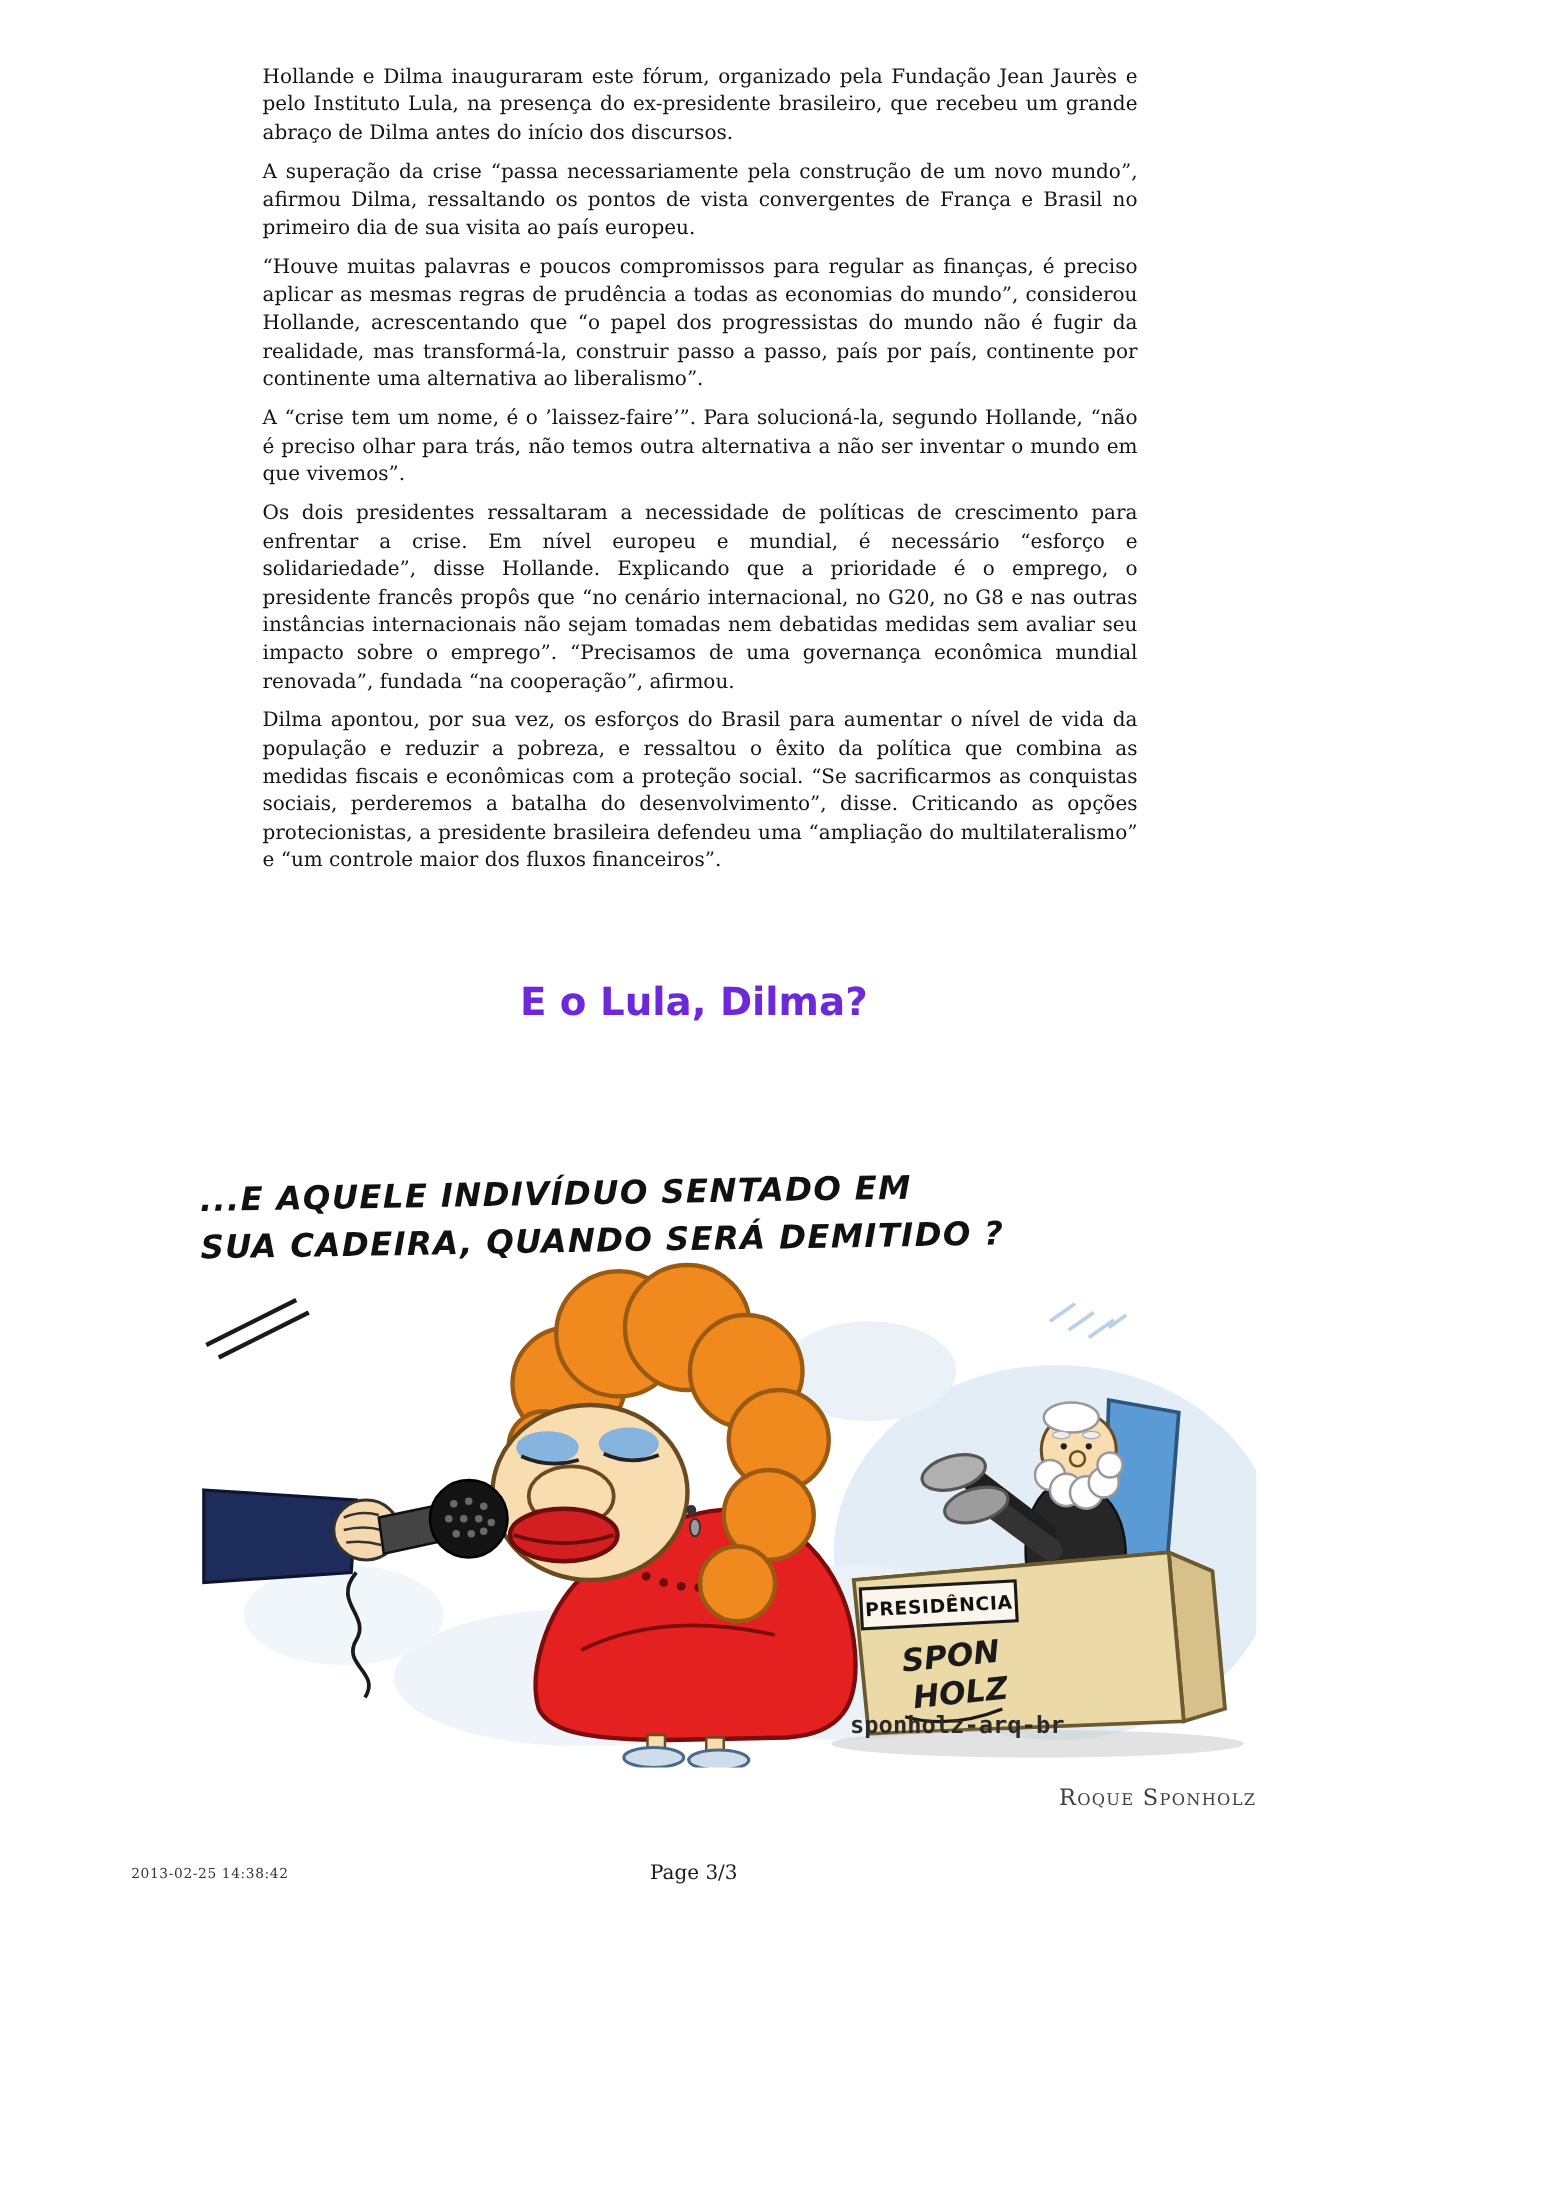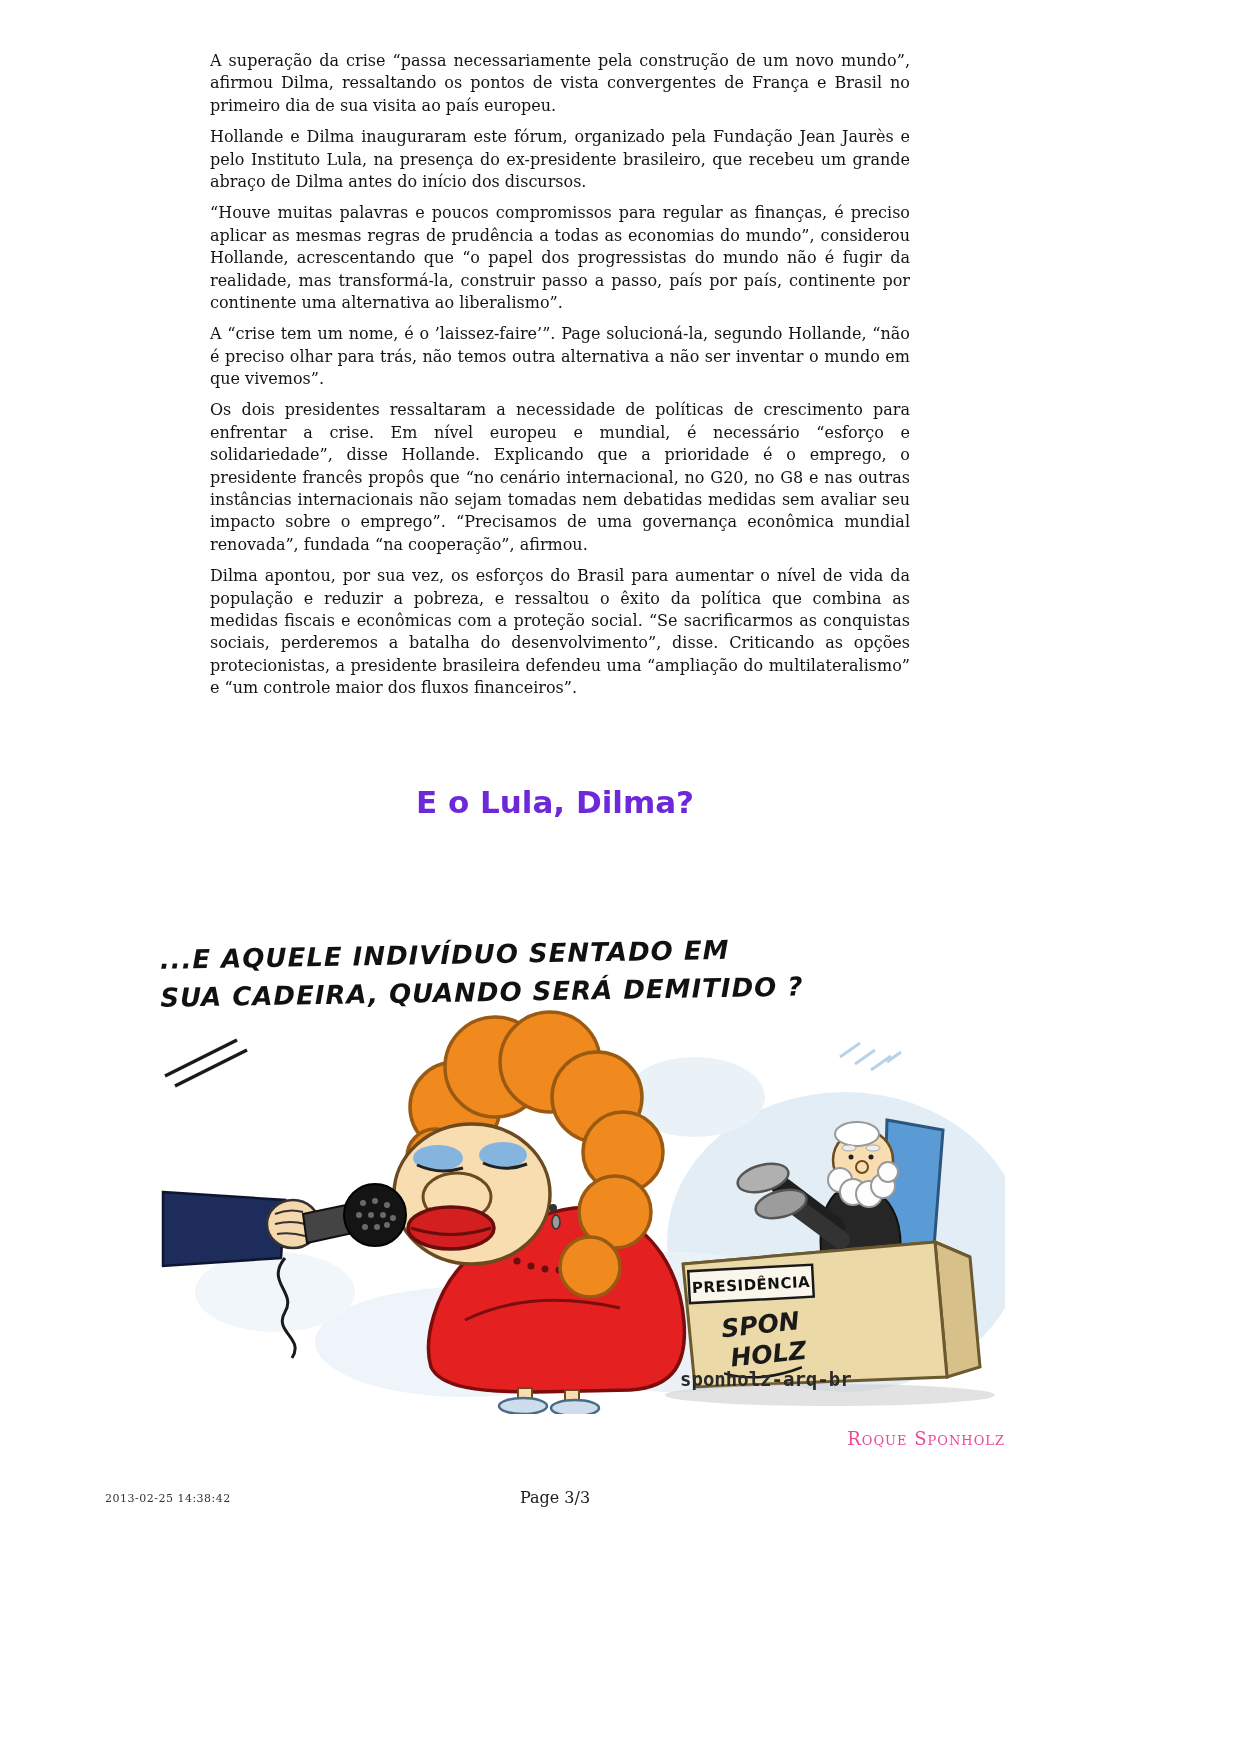--- a/index.html
+++ b/index.html
@@ -22,21 +22,21 @@
     position: absolute; left: 105px; top: 826px; width: 900px;
     text-align: right; font-style: italic; font-size: 17px; color: #222; margin-top: 44px;
   }
   .cartoon {
     position: absolute; left: 135px; top: 862px; width: 870px; height: 552px;
     background: #ffffff;
   }
   .credit {
     position: absolute; left: 105px; top: 1428px; width: 900px;
     text-align: right; font-variant: small-caps; letter-spacing: 1px;
-    font-size: 18px; color: #ec4899;
+    font-size: 18px; color: #404040;
   }
   .footer-ts {
     position: absolute; left: 105px; top: 1492px;
     font-size: 11px; color: #333333; letter-spacing: 0.5px;
   }
   .footer-page {
     position: absolute; left: 105px; top: 1488px; width: 900px;
     text-align: center; font-size: 16px; color: #1a1a1a;
   }
   
@@ -56,24 +56,24 @@
     font-family: "DejaVu Sans Mono", monospace; font-weight: bold;
     font-size: 19px; fill: #2a2a2a;
   }
 </style>
 </head>
 <body>
 
 <div class="page">
 
   <div class="article">
+    <p>Hollande e Dilma inauguraram este fórum, organizado pela Fundação Jean Jaurès e pelo Instituto Lula, na presença do ex-presidente brasileiro, que recebeu um grande abraço de Dilma antes do início dos discursos.</p>
     <p>A superação da crise “passa necessariamente pela construção de um novo mundo”, afirmou Dilma, ressaltando os pontos de vista convergentes de França e Brasil no primeiro dia de sua visita ao país europeu.</p>
-    <p>Hollande e Dilma inauguraram este fórum, organizado pela Fundação Jean Jaurès e pelo Instituto Lula, na presença do ex-presidente brasileiro, que recebeu um grande abraço de Dilma antes do início dos discursos.</p>
     <p>“Houve muitas palavras e poucos compromissos para regular as finanças, é preciso aplicar as mesmas regras de prudência a todas as economias do mundo”, considerou Hollande, acrescentando que “o papel dos progressistas do mundo não é fugir da realidade, mas transformá-la, construir passo a passo, país por país, continente por continente uma alternativa ao liberalismo”.</p>
-    <p>A “crise tem um nome, é o ’laissez-faire’”. Page solucioná-la, segundo Hollande, “não é preciso olhar para trás, não temos outra alternativa a não ser inventar o mundo em que vivemos”.</p>
+    <p>A “crise tem um nome, é o ’laissez-faire’”. Para solucioná-la, segundo Hollande, “não é preciso olhar para trás, não temos outra alternativa a não ser inventar o mundo em que vivemos”.</p>
     <p>Os dois presidentes ressaltaram a necessidade de políticas de crescimento para enfrentar a crise. Em nível europeu e mundial, é necessário “esforço e solidariedade”, disse Hollande. Explicando que a prioridade é o emprego, o presidente francês propôs que “no cenário internacional, no G20, no G8 e nas outras instâncias internacionais não sejam tomadas nem debatidas medidas sem avaliar seu impacto sobre o emprego”. “Precisamos de uma governança econômica mundial renovada”, fundada “na cooperação”, afirmou.</p>
     <p>Dilma apontou, por sua vez, os esforços do Brasil para aumentar o nível de vida da população e reduzir a pobreza, e ressaltou o êxito da política que combina as medidas fiscais e econômicas com a proteção social. “Se sacrificarmos as conquistas sociais, perderemos a batalha do desenvolvimento”, disse. Criticando as opções protecionistas, a presidente brasileira defendeu uma “ampliação do multilateralismo” e “um controle maior dos fluxos financeiros”.</p>
   </div>
 
   <h1 class="post-title">E o Lula, Dilma?</h1>
 
   <div class="byline">Publicado por Humor Político</div>
 
   <div class="cartoon">
     <svg viewBox="0 0 870 552" width="870" height="552" xmlns="http://www.w3.org/2000/svg">

